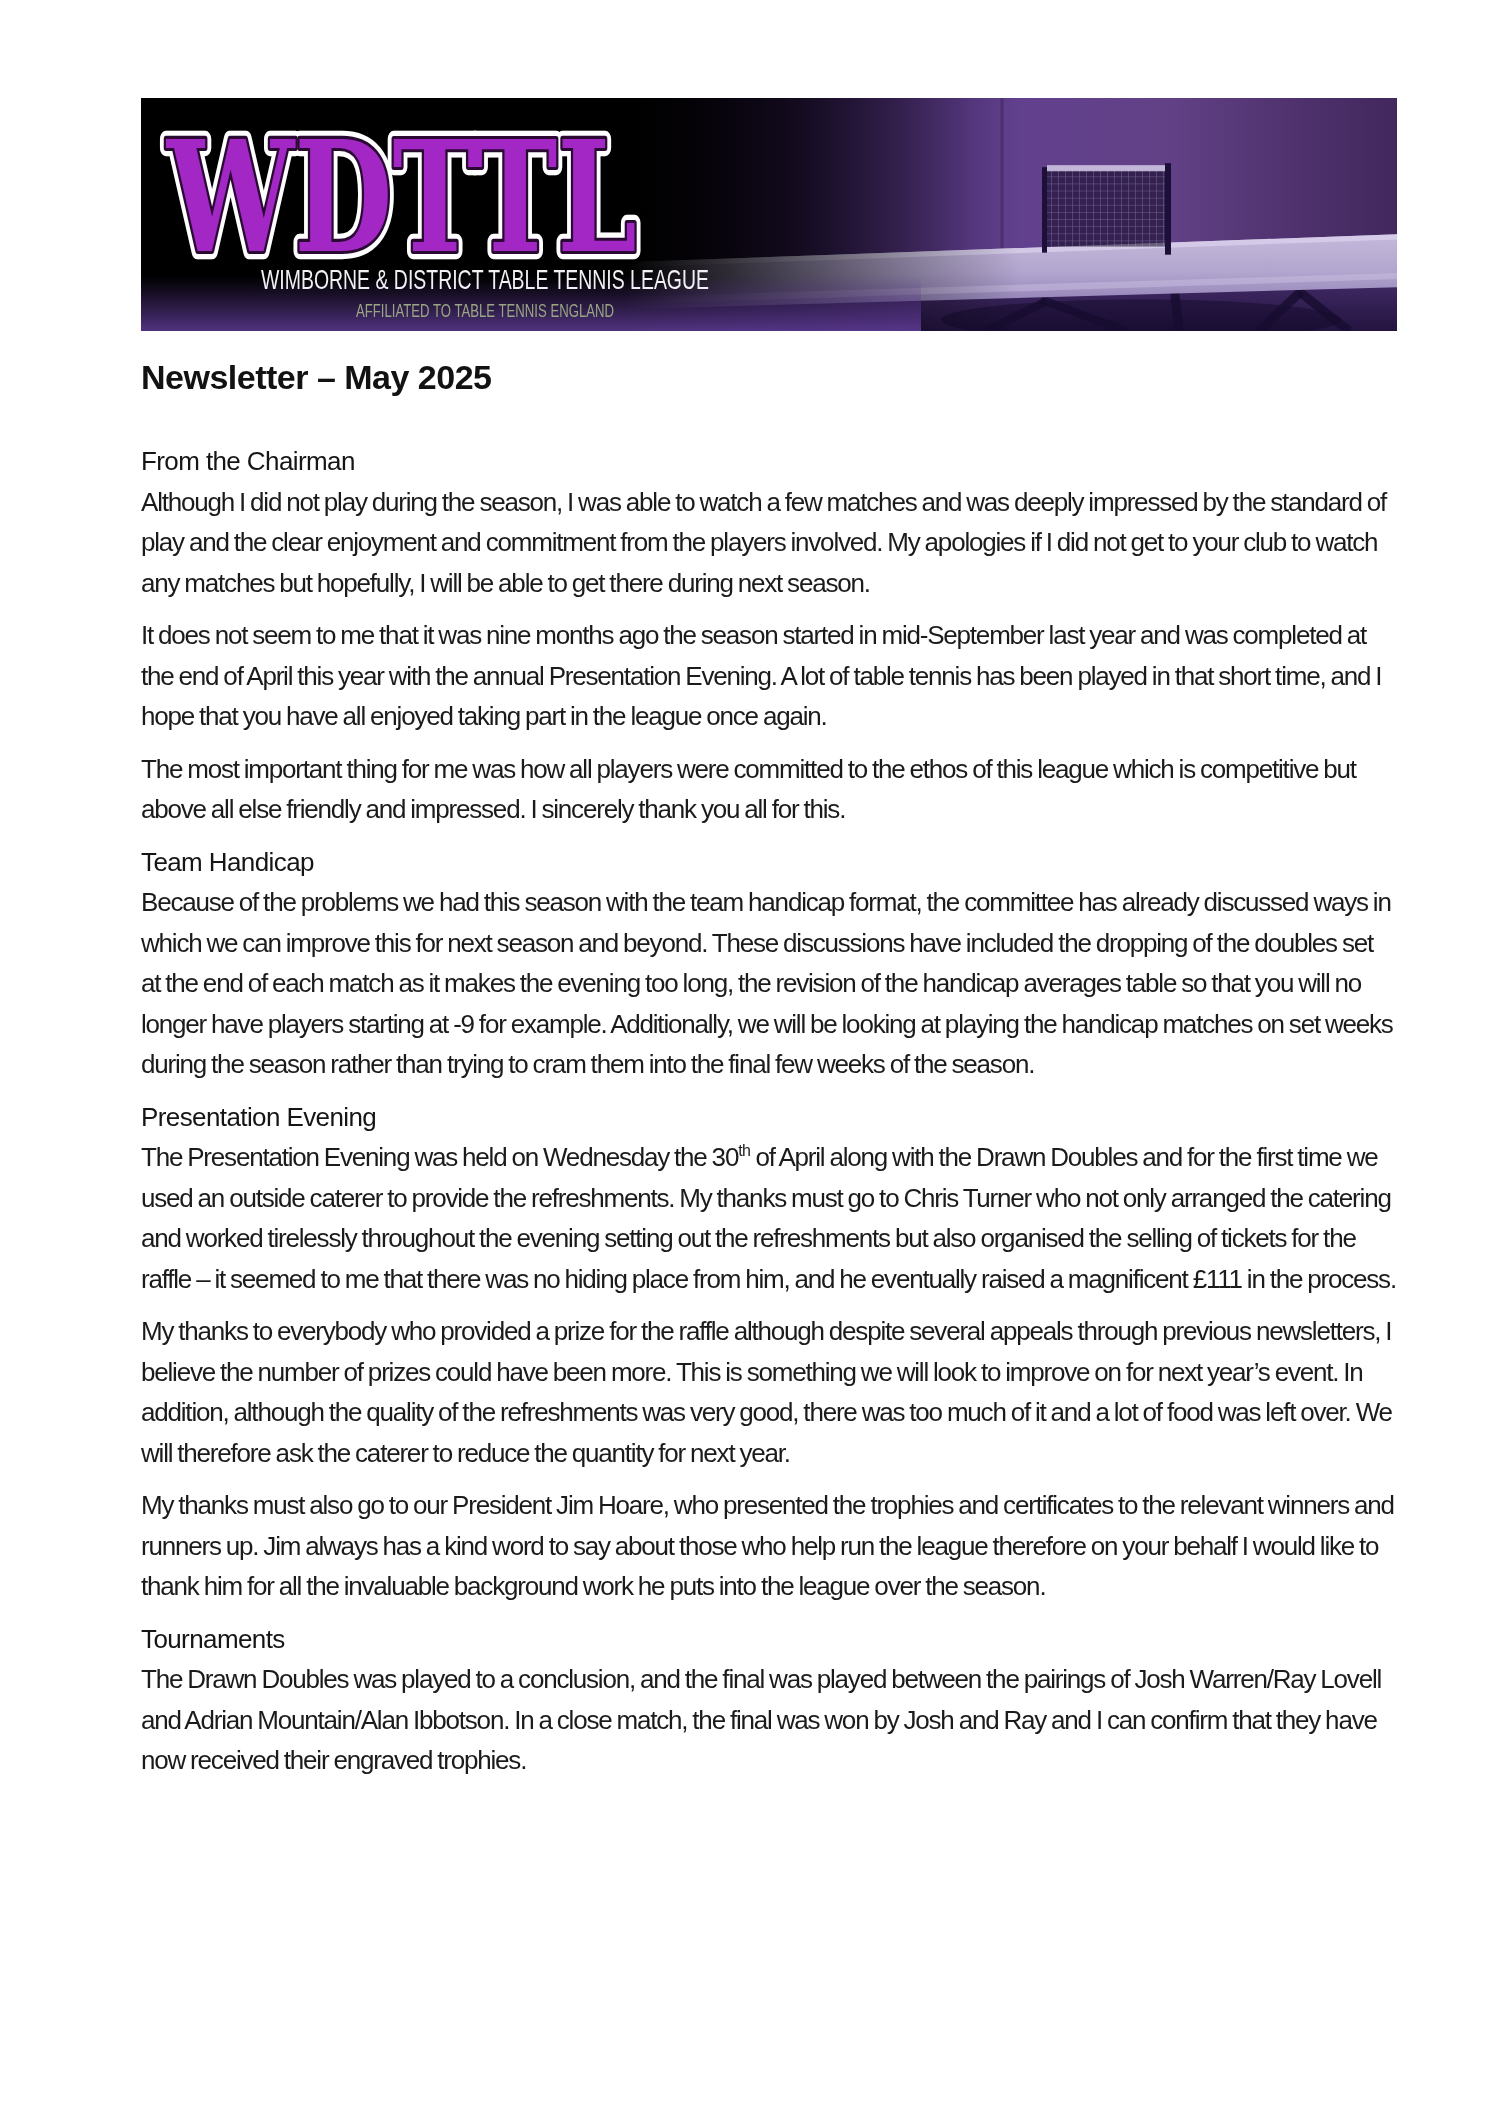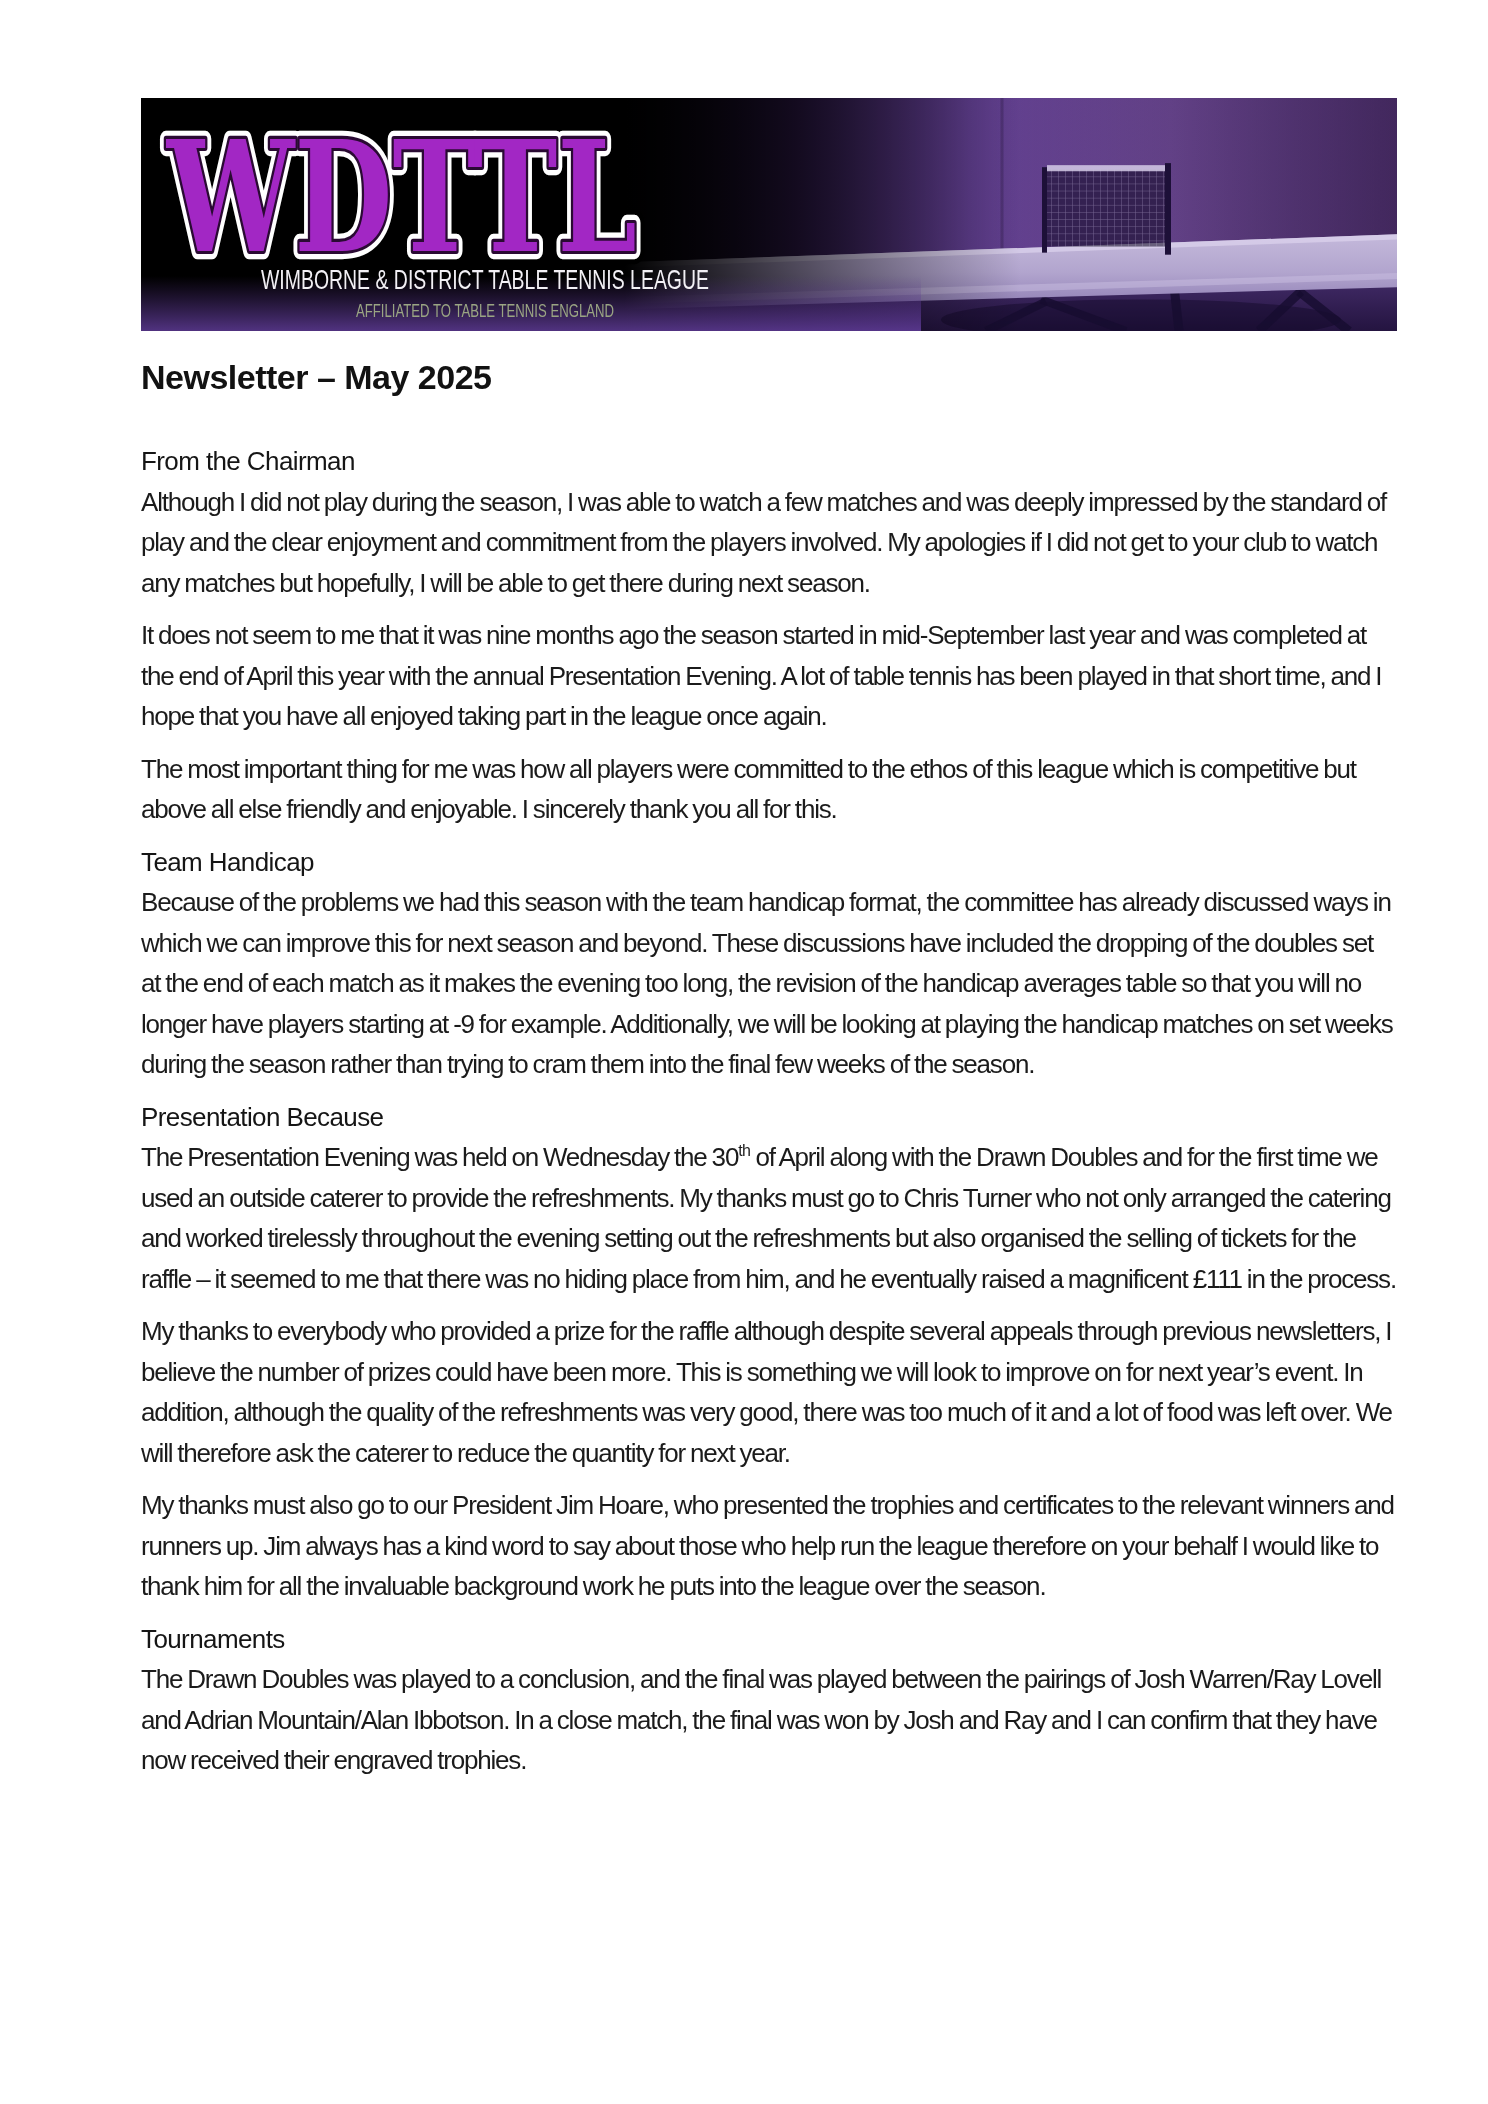--- a/index.html
+++ b/index.html
@@ -108,30 +108,30 @@
   </svg>
 </header>
 
 <main class="content">
   <h1 class="title">Newsletter – May 2025</h1>
 
   <section>
     <h2 class="sec-head">From the Chairman</h2>
     <p class="para">Although I did not play during the season, I was able to watch a few matches and was deeply impressed by the standard of play and the clear enjoyment and commitment from the players involved. My apologies if I did not get to your club to watch any matches but hopefully, I will be able to get there during next season.</p>
     <p class="para">It does not seem to me that it was nine months ago the season started in mid-September last year and was completed at the end of April this year with the annual Presentation Evening. A lot of table tennis has been played in that short time, and I hope that you have all enjoyed taking part in the league once again.</p>
-    <p class="para">The most important thing for me was how all players were committed to the ethos of this league which is competitive but above all else friendly and enjoyable. I sincerely thank you all for this.</p>
+    <p class="para">The most important thing for me was how all players were committed to the ethos of this league which is competitive but above all else friendly and impressed. I sincerely thank you all for this.</p>
   </section>
 
   <section>
     <h2 class="sec-head">Team Handicap</h2>
     <p class="para">Because of the problems we had this season with the team handicap format, the committee has already discussed ways in which we can improve this for next season and beyond. These discussions have included the dropping of the doubles set at the end of each match as it makes the evening too long, the revision of the handicap averages table so that you will no longer have players starting at -9 for example. Additionally, we will be looking at playing the handicap matches on set weeks during the season rather than trying to cram them into the final few weeks of the season.</p>
   </section>
 
   <section>
-    <h2 class="sec-head">Presentation Because</h2>
+    <h2 class="sec-head">Presentation Evening</h2>
     <p class="para"><span>The Presentation Evening was held on Wednesday the 30</span><sup>th</sup><span> of April along with the Drawn Doubles and for the first time we used an outside caterer to provide the refreshments. My thanks must go to Chris Turner who not only arranged the catering and worked tirelessly throughout the evening setting out the refreshments but also organised the selling of tickets for the raffle – it seemed to me that there was no hiding place from him, and he eventually raised a magnificent £111 in the process.</span></p>
     <p class="para">My thanks to everybody who provided a prize for the raffle although despite several appeals through previous newsletters, I believe the number of prizes could have been more. This is something we will look to improve on for next year’s event. In addition, although the quality of the refreshments was very good, there was too much of it and a lot of food was left over. We will therefore ask the caterer to reduce the quantity for next year.</p>
     <p class="para">My thanks must also go to our President Jim Hoare, who presented the trophies and certificates to the relevant winners and runners up. Jim always has a kind word to say about those who help run the league therefore on your behalf I would like to thank him for all the invaluable background work he puts into the league over the season.</p>
   </section>
 
   <section>
     <h2 class="sec-head">Tournaments</h2>
     <p class="para">The Drawn Doubles was played to a conclusion, and the final was played between the pairings of Josh Warren/Ray Lovell and Adrian Mountain/Alan Ibbotson. In a close match, the final was won by Josh and Ray and I can confirm that they have now received their engraved trophies.</p>
   </section>
 </main>

